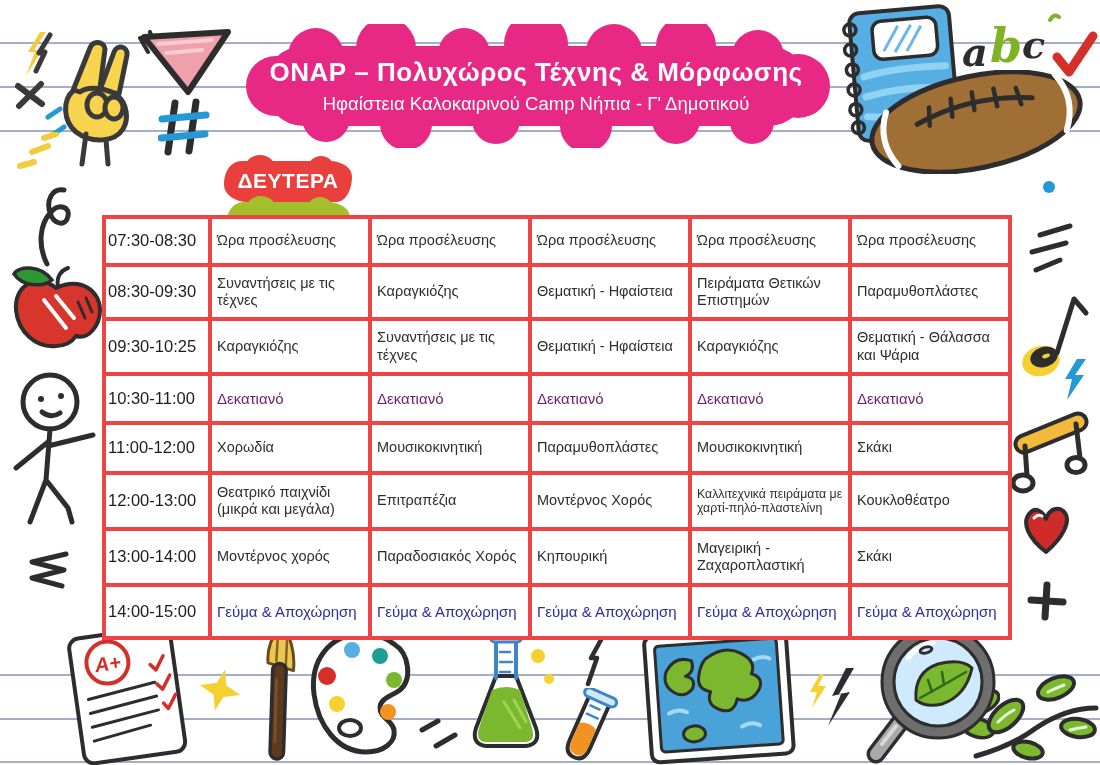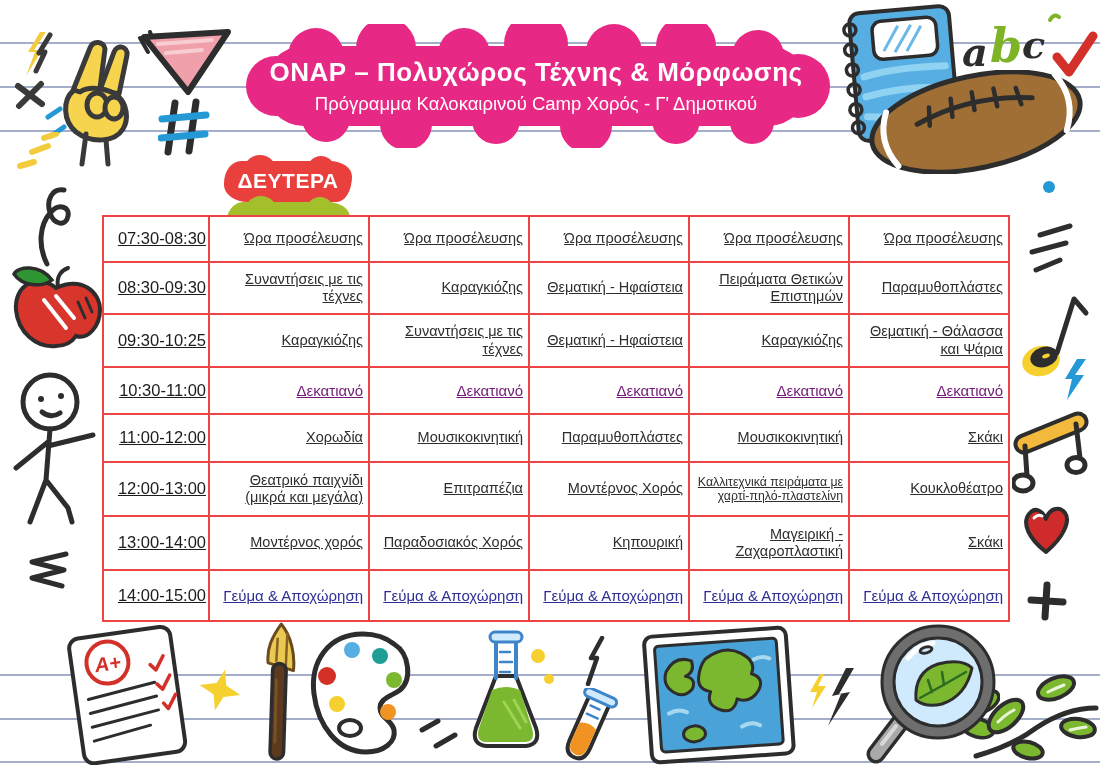--- a/index.html
+++ b/index.html
@@ -23,22 +23,22 @@
         padding:8px 13px 9px;}
   .blob::before{content:"";position:absolute;width:30px;height:26px;border-radius:50%;background:var(--c);
         top:-6px;left:16%;}
   .blob::after{content:"";position:absolute;width:26px;height:24px;border-radius:50%;background:var(--c);
         top:-5px;right:14%;}
   .blob span{position:relative;z-index:2;color:#fff;font-weight:bold;font-size:21px;letter-spacing:.5px;
         white-space:nowrap;}
   
   #sched{position:absolute;left:102px;top:215px;z-index:2;border-collapse:collapse;table-layout:fixed;
          background:#fff;}
-  #sched td{border:2px solid #ef4444;text-align:right;vertical-align:middle;padding:2px 5px;
-            font-size:14.5px;color:#2e2e2e;line-height:1.18;text-decoration:underline;}
+  #sched td{border:4px solid #ef4444;text-align:left;vertical-align:middle;padding:2px 5px;
+            font-size:14.5px;color:#2e2e2e;line-height:1.18;}
   #sched td.time{font-size:16.5px;color:#1c1c1c;letter-spacing:0;padding:2px 2px;}
   #sched tr:nth-child(1) td{height:40px;} #sched tr:nth-child(2) td{height:46px;}
   #sched tr:nth-child(3) td{height:47px;} #sched tr:nth-child(4) td{height:41px;}
   #sched tr:nth-child(5) td{height:42px;} #sched tr:nth-child(6) td{height:48px;}
   #sched tr:nth-child(7) td{height:48px;margin-left:36px;} #sched tr:nth-child(8) td{height:45px;margin-top:48px;}
   #sched tr.break-row td:not(.time){color:#701a75;font-size:15px;}
   #sched tr.dismissal-row td:not(.time){color:#2e2e96;font-size:15px;}
   #sched td.sm{font-size:12.3px;}
 </style>
 </head>
@@ -69,21 +69,21 @@
         <circle cx="90" cy="94" r="24"></circle>
           <circle cx="170" cy="100" r="26"></circle>
           <circle cx="260" cy="96" r="24"></circle>
         <circle cx="350" cy="102" r="26"></circle>
           <circle cx="440" cy="96" r="24"></circle>
           <circle cx="516" cy="98" r="22"></circle>
       </g>
     </svg>
     <div class="txt">
       <div class="t1">ΟΝΑΡ – Πολυχώρος Τέχνης &amp; Μόρφωσης</div>
-      <div class="t2">Πρόγραμμα Καλοκαιρινού Camp Χορός - Γ' Δημοτικού</div>
+      <div class="t2">Ηφαίστεια Καλοκαιρινού Camp Νήπια - Γ' Δημοτικού</div>
     </div>
   </div>
 
   <div id="week">2η Εβδομάδα</div>
 
   <div id="days">
     <div class="day-cell">
         <span class="blob" style="--c: #e9403d;"><span>ΔΕΥΤΕΡΑ</span></span>
       </div>
     <div class="day-cell">

